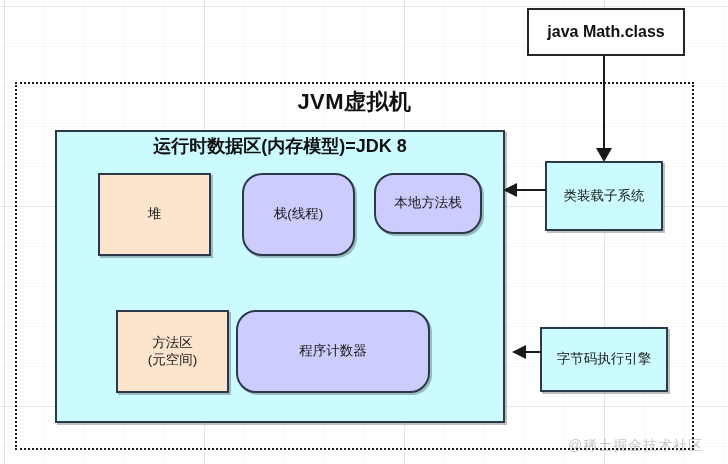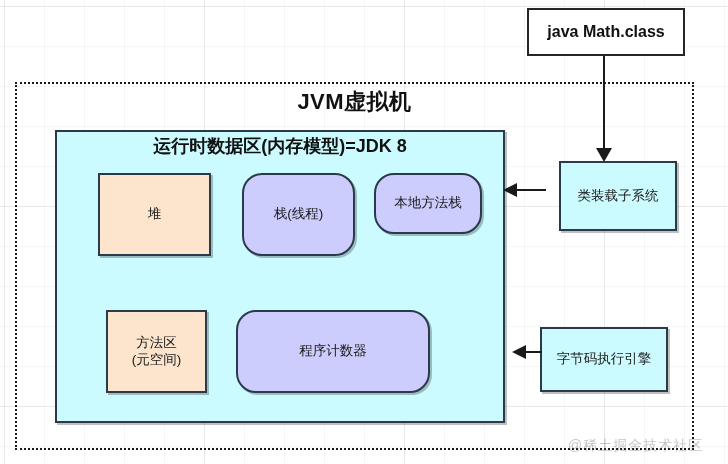--- a/index.html
+++ b/index.html
@@ -103,25 +103,25 @@
     box-shadow: 2px 2px 0 rgba(0,0,0,0.25);
     font-size: 13.5px;
   }
   .orange { background: #fce4cd; }
   .purple { background: #ccccfd; border-radius: 20px; }
   .cyan   { background: #ccfbff; }
 
   #box-heap       { left: 98px;  top: 173px; width: 113px; height: 83px; }
   #box-stack      { left: 242px; top: 173px; width: 113px; height: 83px; }
   #box-native     { left: 374px; top: 173px; width: 108px; height: 61px; }
-  #box-method-area{ left: 106px;  top: 310px; width: 101px; height: 83px; }
+  #box-method-area{ left: 116px;  top: 310px; width: 113px; height: 83px; }
   #box-pc-register{ left: 236px; top: 310px; width: 194px; height: 83px; }
 
   
-  #box-classloader { left: 545px; top: 161px; width: 118px; height: 70px; margin-left: 14px; }
+  #box-classloader { left: 545px; top: 161px; width: 118px; height: 70px; }
   #box-bytecode    { left: 540px; top: 327px; width: 128px; height: 65px; }
 
   
   .connector { position: absolute; background: #1a1a1a; }
   #arrow-math-to-loader-line {
     left: 603px; top: 56px; width: 2px; height: 94px;
   }
   #arrow-math-to-loader-head {
     position: absolute;
     left: 596px; top: 148px;

